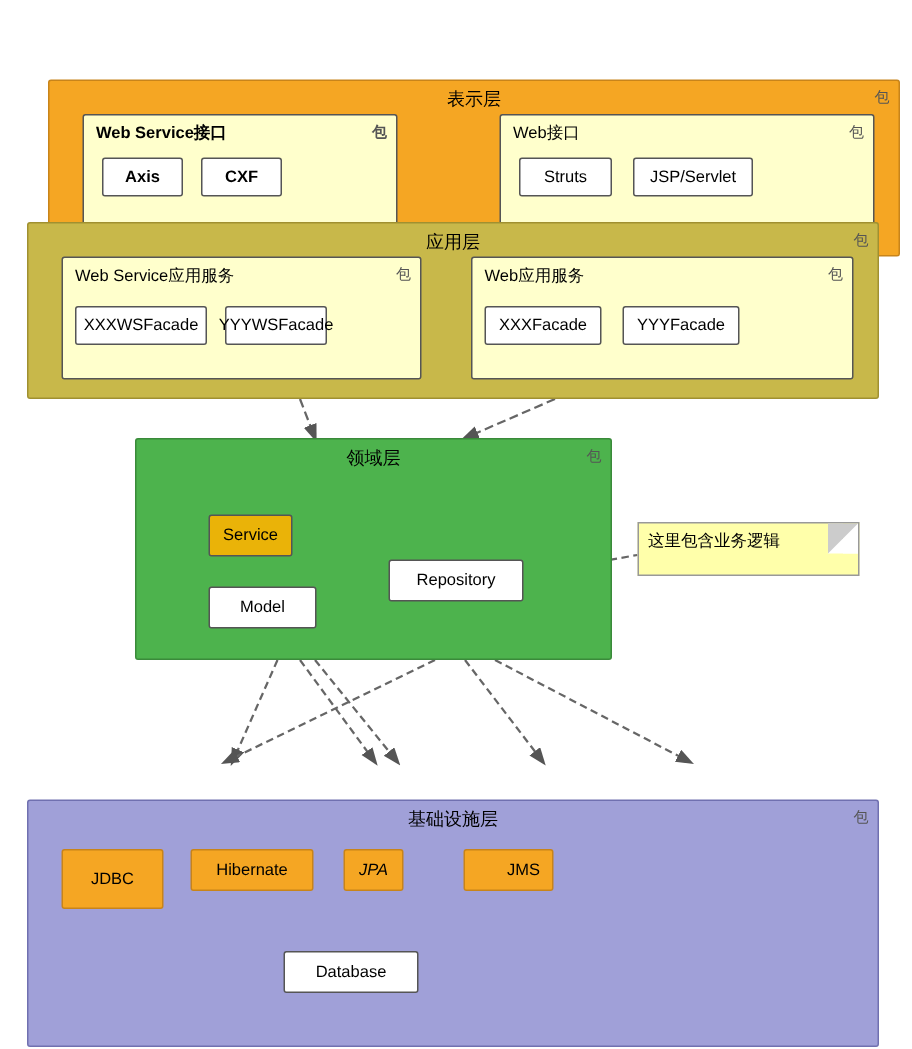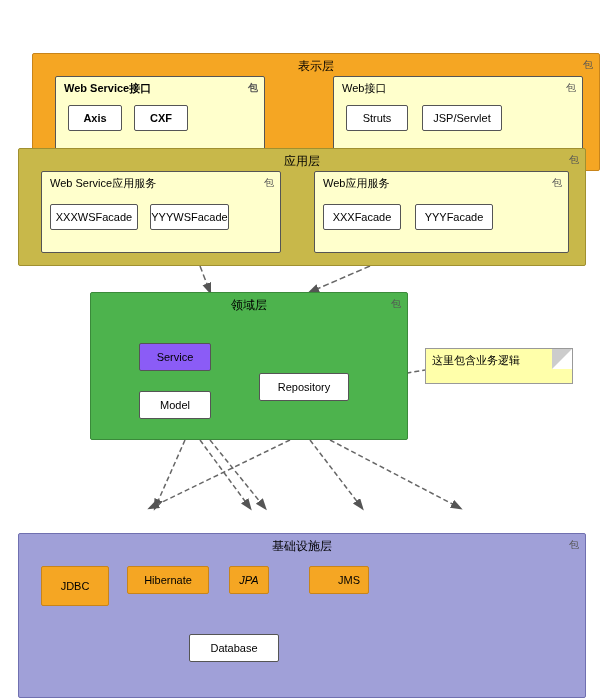--- a/index.html
+++ b/index.html
@@ -251,36 +251,36 @@
   </div>
 
   <div class="layer layer-application">
     <span class="layer-title">应用层</span>
     <span class="layer-icon">包</span>
 
     <div class="sub-box ws-app-service">
       <span class="sub-box-title">Web Service应用服务</span>
       <span class="sub-box-icon">包</span>
       <div class="inner-box" style="left:8px; top:32px; width:88px; height:26px;">XXXWSFacade</div>
-      <div class="inner-box" style="left:108px; top:32px; width:79px; height:26px;">YYYWSFacade</div>
+      <div class="inner-box" style="left:108px; top:32px; width:68px; height:26px;">YYYWSFacade</div>
     </div>
 
     <div class="sub-box web-app-service">
       <span class="sub-box-title">Web应用服务</span>
       <span class="sub-box-icon">包</span>
       <div class="inner-box" style="left:8px; top:32px; width:78px; height:26px;">XXXFacade</div>
       <div class="inner-box" style="left:100px; top:32px; width:78px; height:26px;">YYYFacade</div>
     </div>
   </div>
 
   <div class="layer layer-domain">
     <span class="layer-title">领域层</span>
     <span class="layer-icon">包</span>
 
-    <div class="inner-box" style="left:48px; top:50px; width:72px; height:28px; background:#8b5cf6;">Service</div>
+    <div class="inner-box" style="left:48px; top:50px; width:56px; height:28px; background:#eab308;">Service</div>
     <div class="inner-box" style="left:168px; top:80px; width:90px; height:28px; background:white;">Repository</div>
     <div class="inner-box" style="left:48px; top:98px; width:72px; height:28px; background:white;">Model</div>
   </div>
 
   <div class="note-box" style="position:absolute; left:425px; top:348px; width:148px; height:36px;">
     <span>这里包含业务逻辑</span>
   </div>
 
   <div class="layer layer-infrastructure">
     <span class="layer-title">基础设施层</span>

